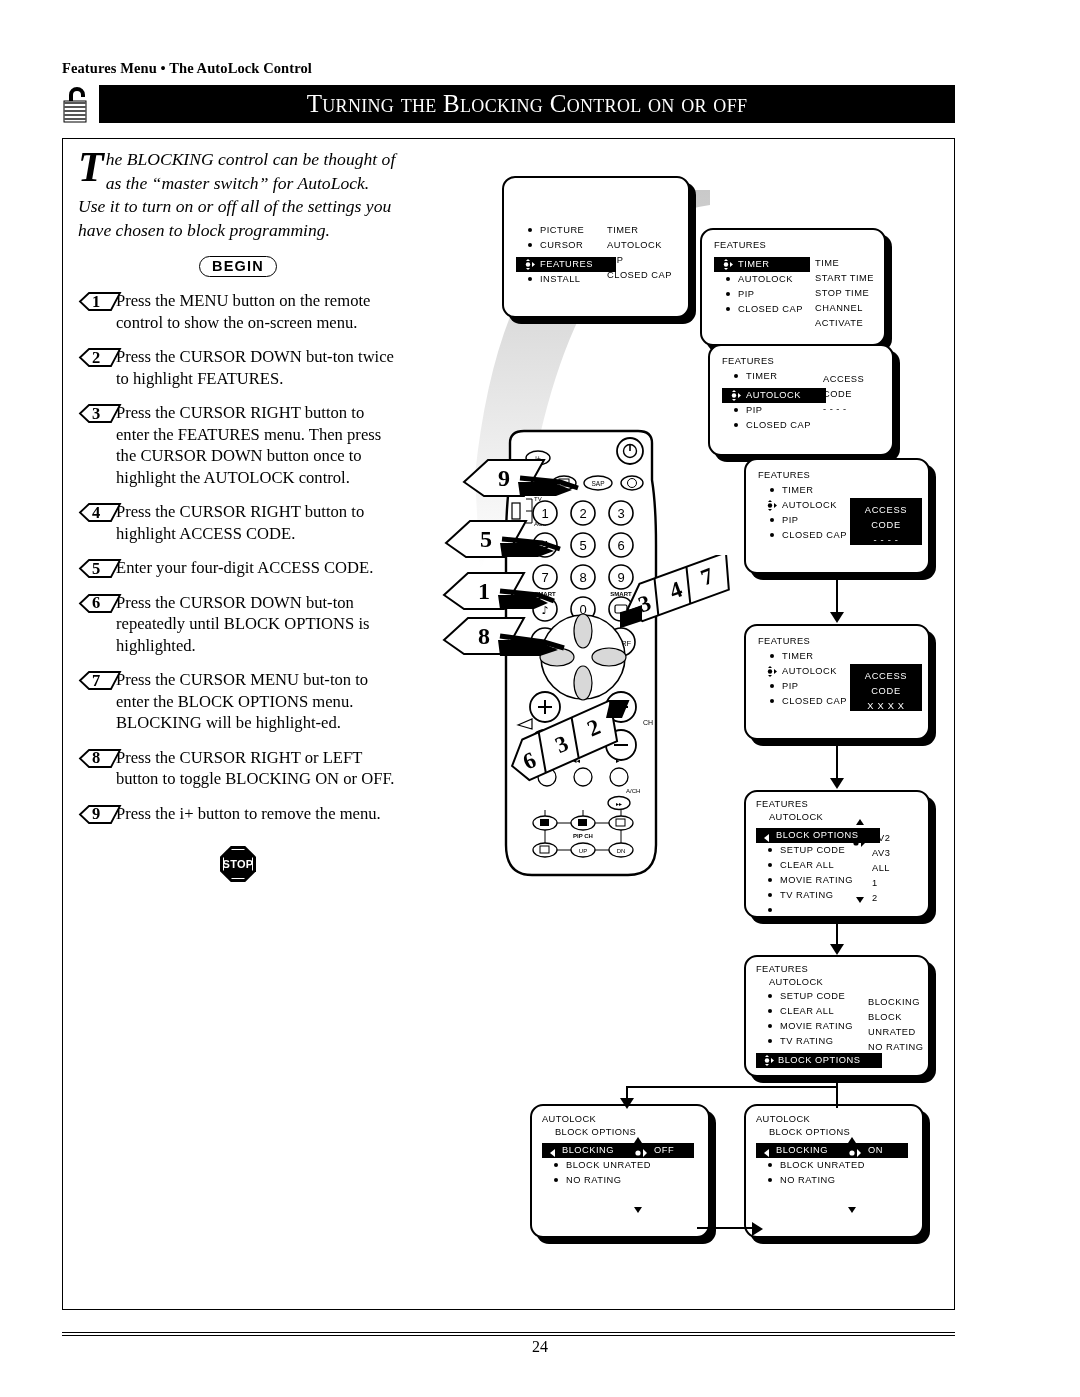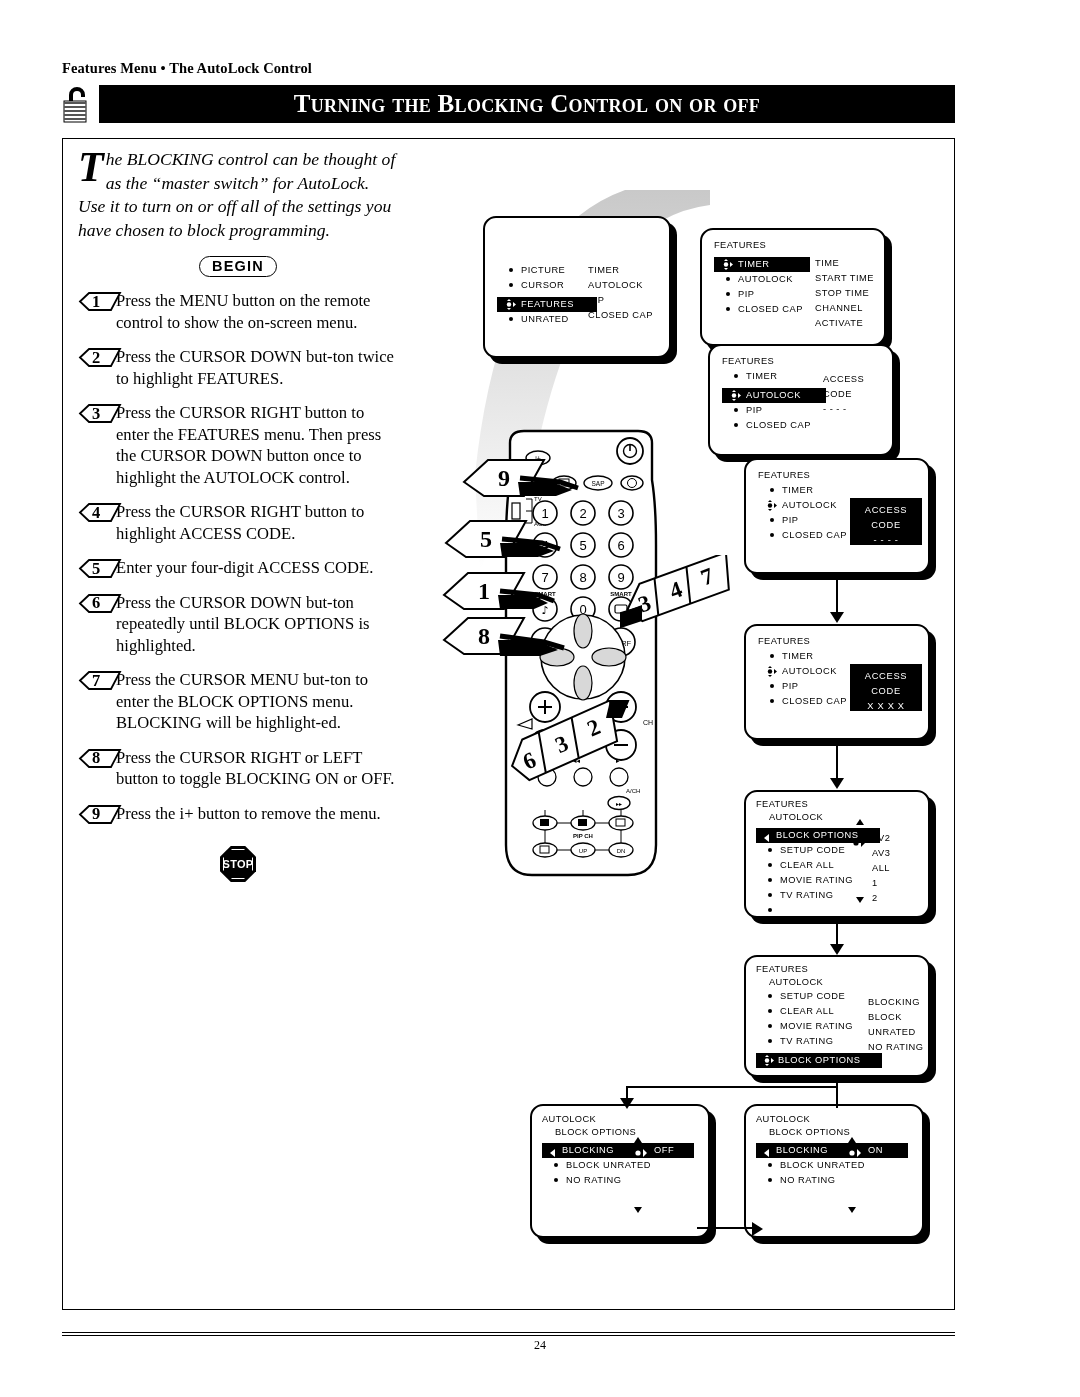--- a/index.html
+++ b/index.html
@@ -23,21 +23,21 @@
   
   #title-bar {
     position:absolute; left:99px; top:85px;
     width:856px; height:38px;
     background:#000;
     display:flex; align-items:center; justify-content:center;
   }
   #title-text {
     color:#fff;
     font-family:"Liberation Serif", serif;
-    font-weight:bold;
+    font-weight:normal;
     font-size:25px;
     letter-spacing:.3px;
     font-variant:small-caps;
     white-space:nowrap;
     text-align:center;
   }
   #lock-icon { position:absolute; left:62px; top:84px; width:30px; height:40px; }
 
   
   #page-frame {
@@ -51,21 +51,21 @@
   #footer-rule {
     position:absolute; left:62px; top:1332px; width:893px;
     border-top:1.4px solid #000;
   }
   #footer-rule2 {
     position:absolute; left:62px; top:1335px; width:893px;
     border-top:.8px solid #000;
   }
   #page-number {
     position:absolute; left:0; top:1338px; width:1080px;
-    text-align:center; font-size:12px; font-family:"Liberation Serif", serif;
+    text-align:center; font-size:16px; font-family:"Liberation Serif", serif;
   }
 
   
   #left-col { position:absolute; left:78px; top:148px; width:320px; }
 
   #intro {
     font-style:italic; font-size:17.6px; line-height:23.5px;
     text-align:left;
   }
   #intro .dropcap {
@@ -321,36 +321,36 @@
 <svg style="position:absolute;left:470px;top:175px;width:260px;height:420px;">
   <defs>
     <linearGradient id="beamgrad" x1="0" y1="0" x2="0" y2="1">
       <stop offset="0%" stop-color="#c9c9c9"></stop>
       <stop offset="100%" stop-color="#ffffff"></stop>
     </linearGradient>
   </defs>
   <path d="M155 15 L240 15 L240 30 Q120 45 70 260 L10 395 L5 300 Q30 60 155 15 Z" fill="url(#beamgrad)"></path>
 </svg>
 
-<div class="osd" style="left:483px; top:176px; width:188px; height:142px;margin-top:40px;">
+<div class="osd" style="left:502px; top:176px; width:188px; height:142px;">
   <div class="osd-inner">
     <div style="margin-top:35px;">
       <div class="osd-row"><span class="bullet"></span><span>PICTURE</span></div>
       <div class="osd-row"><span class="bullet"></span><span>CURSOR</span></div>
       <div class="osd-row hl" style="padding-left:24px;min-width:100px;">
         <span class="cursor-ico">
           <svg width="12" height="11" viewBox="0 0 12 11">
               <path d="M4 0 L6 2 L2 2 Z" fill="#fff"></path>
               <path d="M4 11 L6 9 L2 9 Z" fill="#fff"></path>
               <circle cx="4" cy="5.5" r="2.2" fill="#fff"></circle>
               <path d="M8 3 L11 5.5 L8 8 Z" fill="#fff"></path>
             </svg>
         </span><span>FEATURES</span>
       </div>
-      <div class="osd-row"><span class="bullet"></span><span>UNRATED</span></div>
+      <div class="osd-row"><span class="bullet"></span><span>INSTALL</span></div>
     </div>
     <div class="osd-col" style="left:103px; top:45px;">
       <div>TIMER</div>
       <div>AUTOLOCK</div>
       <div>PIP</div>
       <div>CLOSED CAP</div>
     </div>
   </div>
 </div>
 

